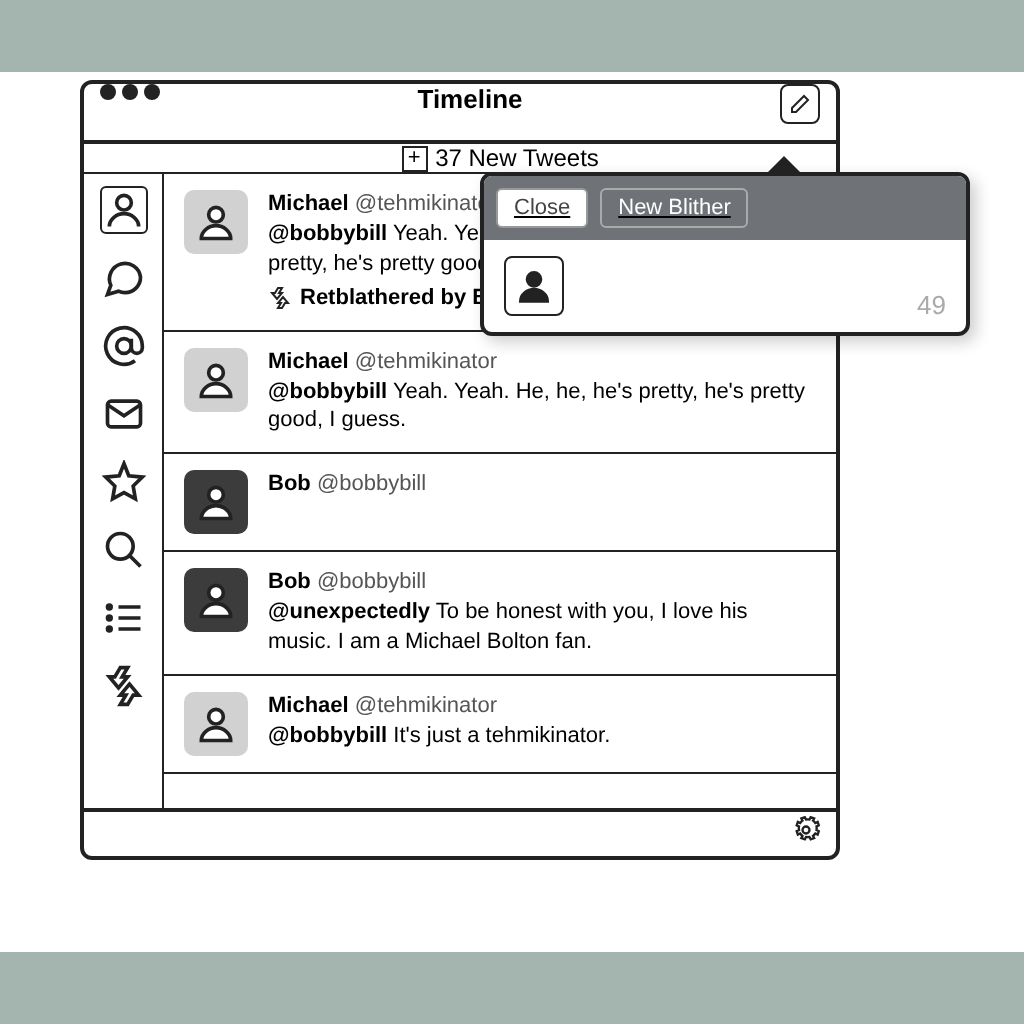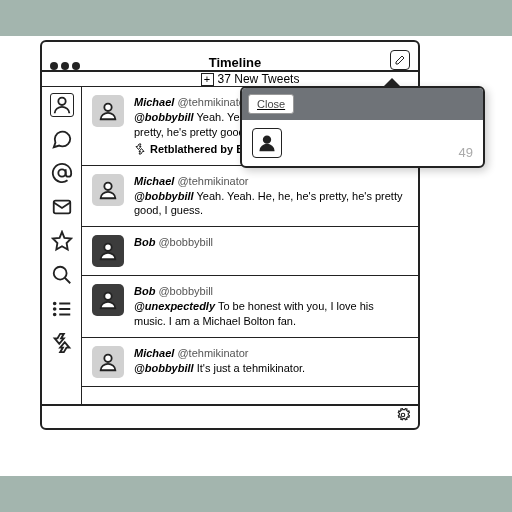--- a/index.html
+++ b/index.html
@@ -2,21 +2,21 @@
 <html><head>
 <meta charset="utf-8">
 <style>
 * { box-sizing: border-box; margin: 0; padding: 0; }
 body { font-family: "Comic Sans MS", cursive, sans-serif; background: #fff; width: 512px; height: 512px; position: relative; padding: 40px 30px; }
 .bg-top, .bg-bot { position: absolute; left: 0; right: 0; height: 36px; background: #a3b5ae; }
 .bg-top { top: 0; } .bg-bot { bottom: 0; }
 
 .app { position: relative; border: 2px solid #222; border-radius: 6px; background: #fff; width: 380px; height: 390px; margin-left: 10px; display: flex; flex-direction: column; overflow: hidden; }
 
-.titlebar { display: flex; align-items: flex-end; border-bottom: 2px solid #222; height: 30px; padding: 0 8px; }
+.titlebar { display: flex; align-items: flex-start; border-bottom: 2px solid #222; height: 30px; padding: 0 8px; }
 .dots { display: flex; gap: 3px; }
 .dot { width: 8px; height: 8px; border-radius: 50%; background: #222; }
 .title { flex: 1; text-align: center; font-weight: bold; font-size: 13px; }
 .compose { border: 1.5px solid #222; border-radius: 4px; width: 20px; height: 20px; display: flex; align-items: center; justify-content: center; }
 .compose svg { width: 12px; height: 12px; }
 
 .subheader { border-bottom: 1.5px solid #222; text-align: center; font-size: 12px; padding: 0 0; padding-left: 40px; }
 .subheader .plus { display: inline-block; border: 1.5px solid #222; width: 13px; height: 13px; line-height: 11px; font-size: 11px; vertical-align: middle; margin-right: 4px; }
 
 .body { display: flex; flex: 1; overflow: hidden; }
@@ -25,21 +25,21 @@
 .sidebar svg { width: 22px; height: 22px; }
 .boxed { border: 1.5px solid #222; border-radius: 3px; }
 
 .feed { flex: 1; overflow: hidden; }
 .tweet { display: flex; gap: 10px; border-bottom: 1.5px solid #222; padding: 8px 10px; }
 .avatar { width: 32px; height: 32px; border-radius: 5px; display: flex; align-items: center; justify-content: center; flex-shrink: 0; }
 .avatar svg { width: 22px; height: 22px; fill: #fff; }
 .av-light { background: #d1d1d1; }
 .av-dark { background: #3c3c3c; }
 .content { font-size: 11px; line-height: 1.35; }
-.author { font-weight: bold; font-style: italic; }
+.author { font-weight: bold; }
 .handle { color: #555; }
 .retw { font-weight: bold; margin-top: 2px; display: flex; align-items: center; gap: 4px; }
 .retw svg { width: 12px; height: 12px; }
 
 .footer { border-top: 2px solid #222; height: 24px; display: flex; align-items: center; justify-content: flex-end; padding: 0 8px; }
 .footer svg { width: 14px; height: 14px; }
 
 .popover { position: absolute; left: 240px; top: 86px; width: 245px; background: #fff; border: 2px solid #222; border-radius: 6px; box-shadow: 3px 3px 8px rgba(0,0,0,0.2); }
 .popover::before { content: ''; position: absolute; top: -10px; left: 140px; border: 10px solid transparent; border-bottom-color: #222; border-top: none; }
 .pophdr { background: #6f7378; border-radius: 4px 4px 0 0; display: flex; gap: 6px; padding: 6px; text-decoration: underline; }
@@ -209,20 +209,21 @@
   <div class="footer">
     <div><svg viewBox="0 0 24 24" fill="#222" stroke="none">
           <path d="M12 9a3 3 0 1 0 0 6 3 3 0 0 0 0-6zm9 3l2 1-1 3-2-1a8 8 0 0 1-2 2l1 2-3 1-1-2a8 8 0 0 1-3 0l-1 2-3-1 1-2a8 8 0 0 1-2-2l-2 1-1-3 2-1a8 8 0 0 1 0-3l-2-1 1-3 2 1a8 8 0 0 1 2-2l-1-2 3-1 1 2a8 8 0 0 1 3 0l1-2 3 1-1 2a8 8 0 0 1 2 2l2-1 1 3-2 1a8 8 0 0 1 0 3z"></path>
         </svg></div>
   </div>
 </div>
 
 <div class="popover">
   <div class="pophdr">
     <div class="pbtn pb-close">Close</div>
+    <div class="pbtn pb-new">New Blither</div>
   </div>
   <div class="popbody">
     <div class="pav">
         <svg viewBox="0 0 24 24" stroke="none">
           <circle cx="12" cy="8" r="4"></circle>
           <path d="M4 21c0-4 4-7 8-7s8 3 8 7z"></path>
         </svg>
       </div>
     <div class="counter">49</div>
   </div>

